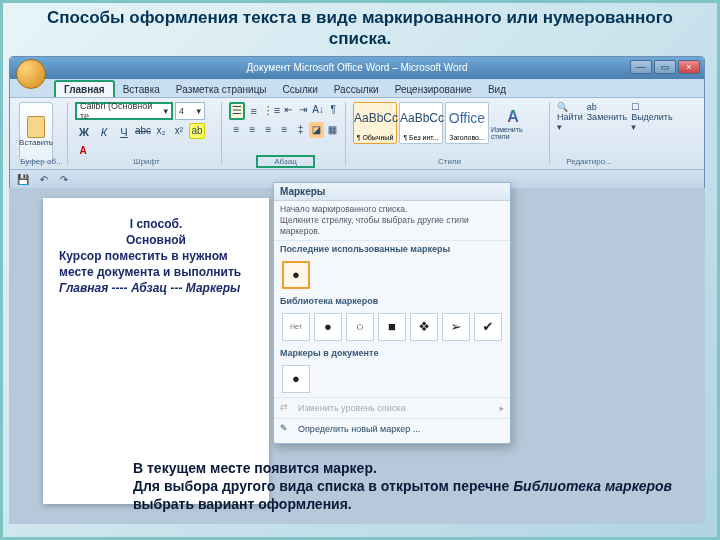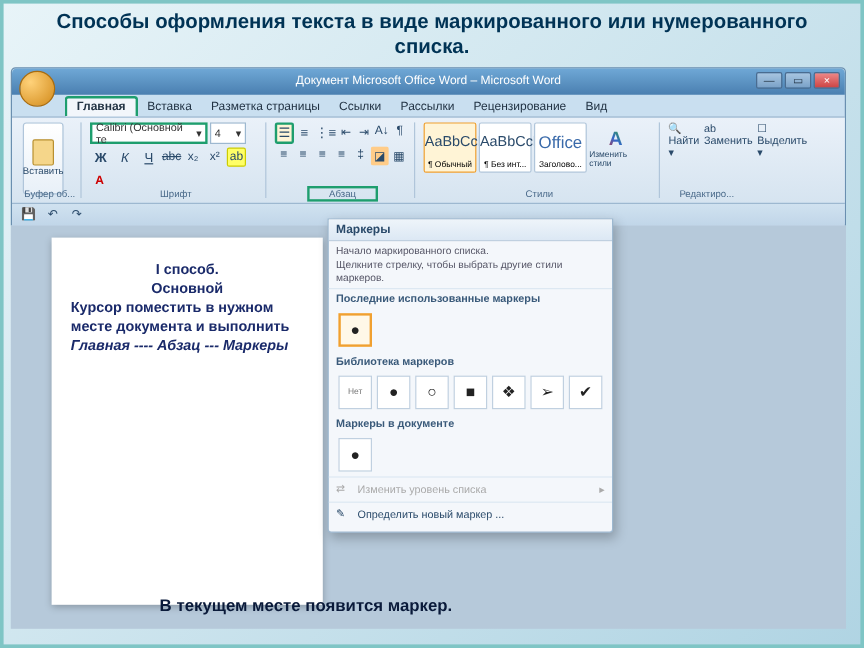--- a/index.html
+++ b/index.html
@@ -277,15 +277,19 @@
           <span style="margin-left:auto">▸</span>
       </div>
       <div class="dd-footer">
         <span class="ic">✎</span>
         <span>Определить новый маркер ...</span>
       </div>
     </div>
 
     <div class="bottom-text">
       <div>В текущем месте появится маркер.</div>
+      <div>
+        <span>Для выбора другого вида списка  в открытом перечне</span>
+        <em>Библиотека маркеров</em><span> выбрать вариант оформления.</span>
+      </div>
     </div>
   </div>
 </div>
 
 </body></html>

